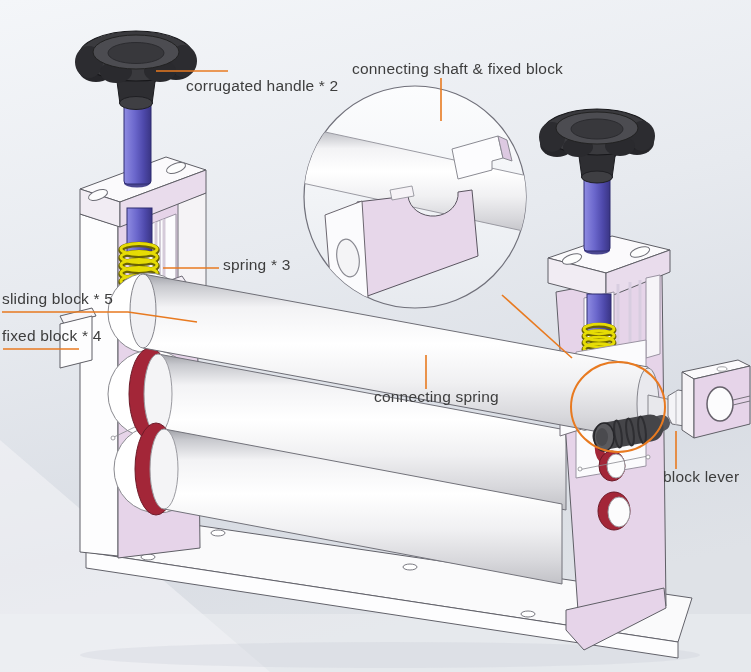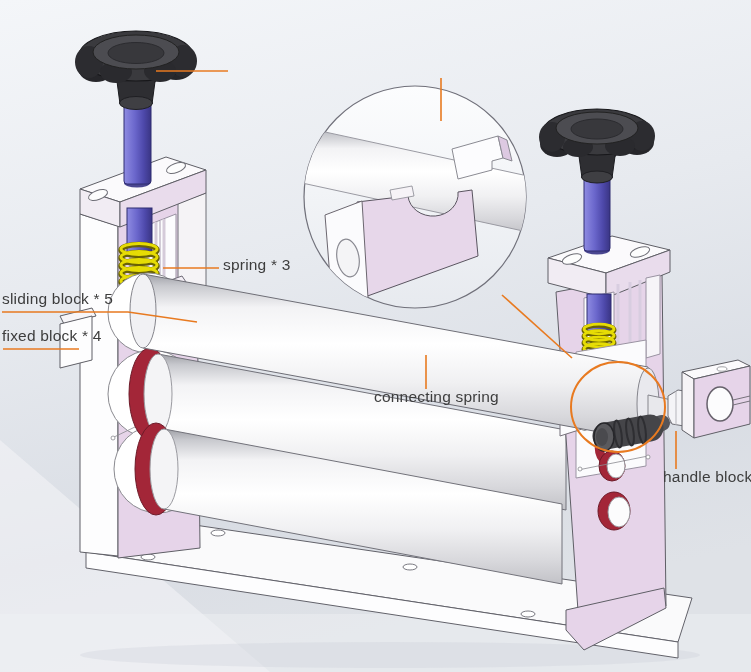--- a/index.html
+++ b/index.html
@@ -261,18 +261,20 @@
     <line x1="441" y1="78" x2="441" y2="121"></line>
     <line x1="163" y1="268" x2="219" y2="268"></line>
     <polyline points="2,312 128,312 197,322"></polyline>
     <line x1="3" y1="349" x2="79" y2="349"></line>
     <line x1="426" y1="355" x2="426" y2="389"></line>
     <line x1="676" y1="431" x2="676" y2="469"></line>
     <line x1="502" y1="295" x2="572" y2="358"></line>
   </g>
 </svg>
 
+<div class="lbl" style="left:186px;top:77px">corrugated handle * 2</div>
+<div class="lbl" style="left:352px;top:60px">connecting shaft &amp; fixed block</div>
 <div class="lbl" style="left:223px;top:256px">spring * 3</div>
 <div class="lbl" style="left:2px;top:290px">sliding block * 5</div>
 <div class="lbl" style="left:2px;top:327px">fixed block * 4</div>
 <div class="lbl" style="left:374px;top:388px">connecting spring</div>
-<div class="lbl" style="left:663px;top:468px">handle block</div>
+<div class="lbl" style="left:663px;top:468px">block lever</div>
 </div>
 
 </body></html>

